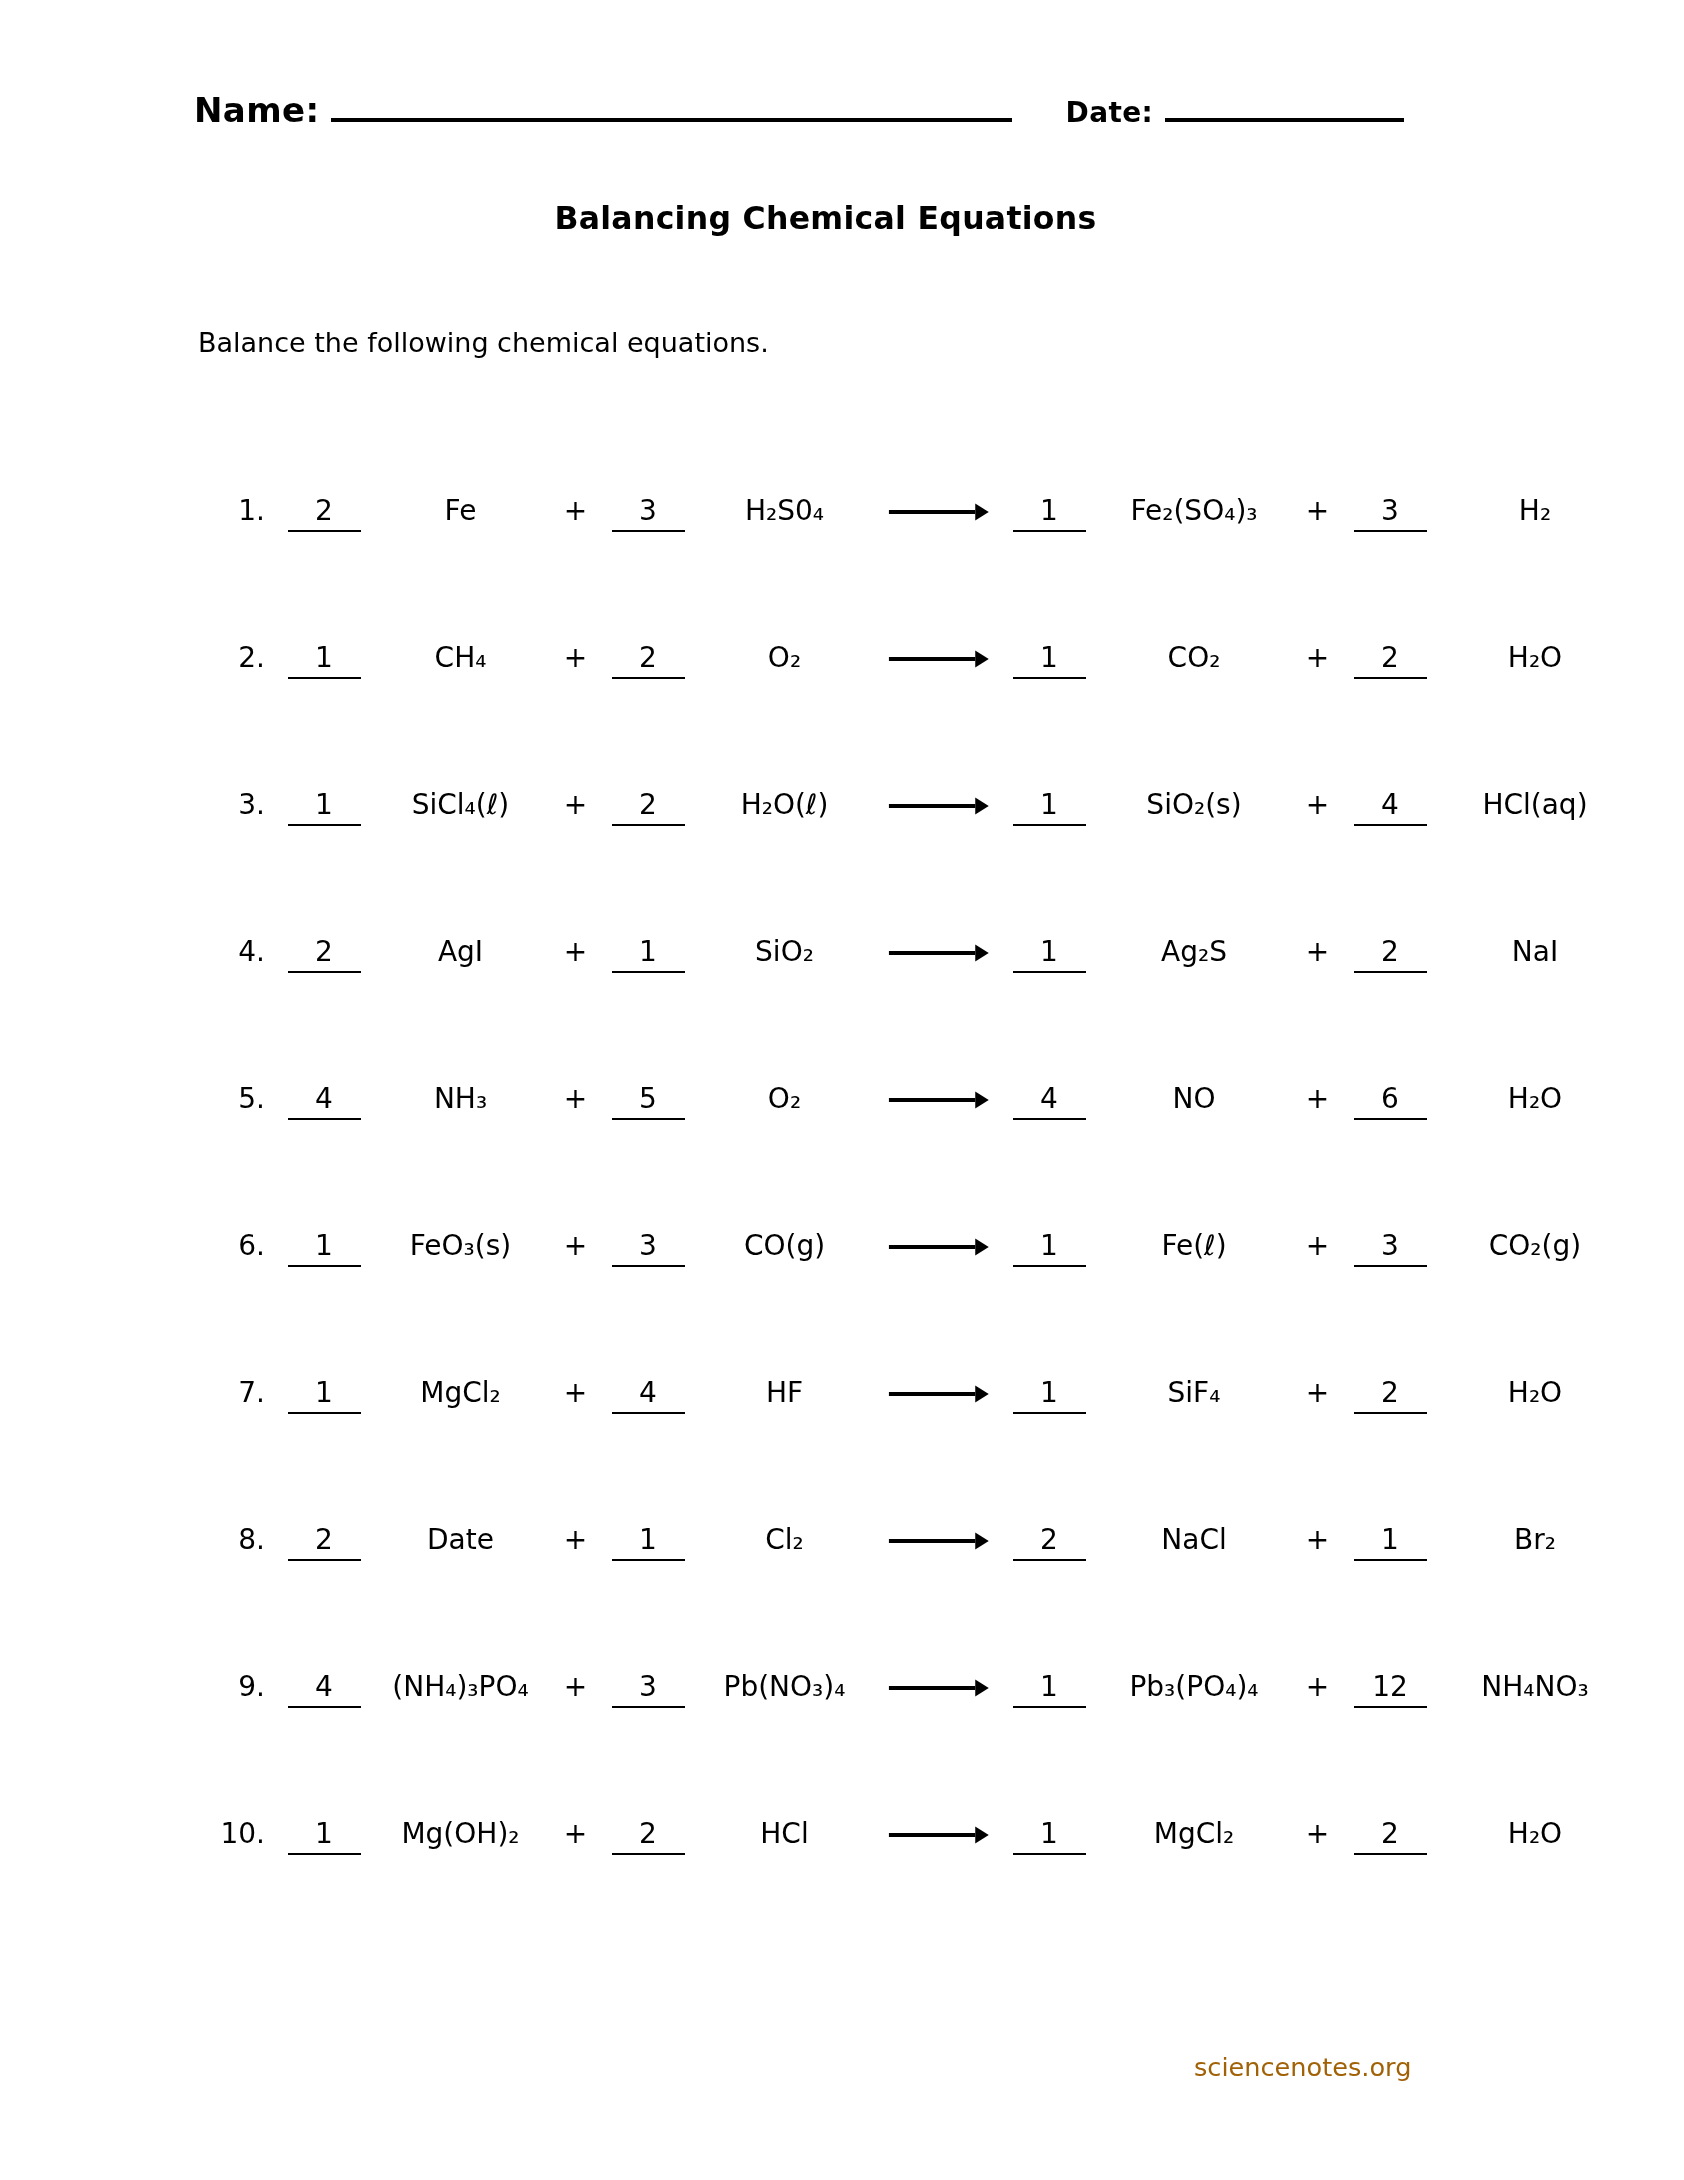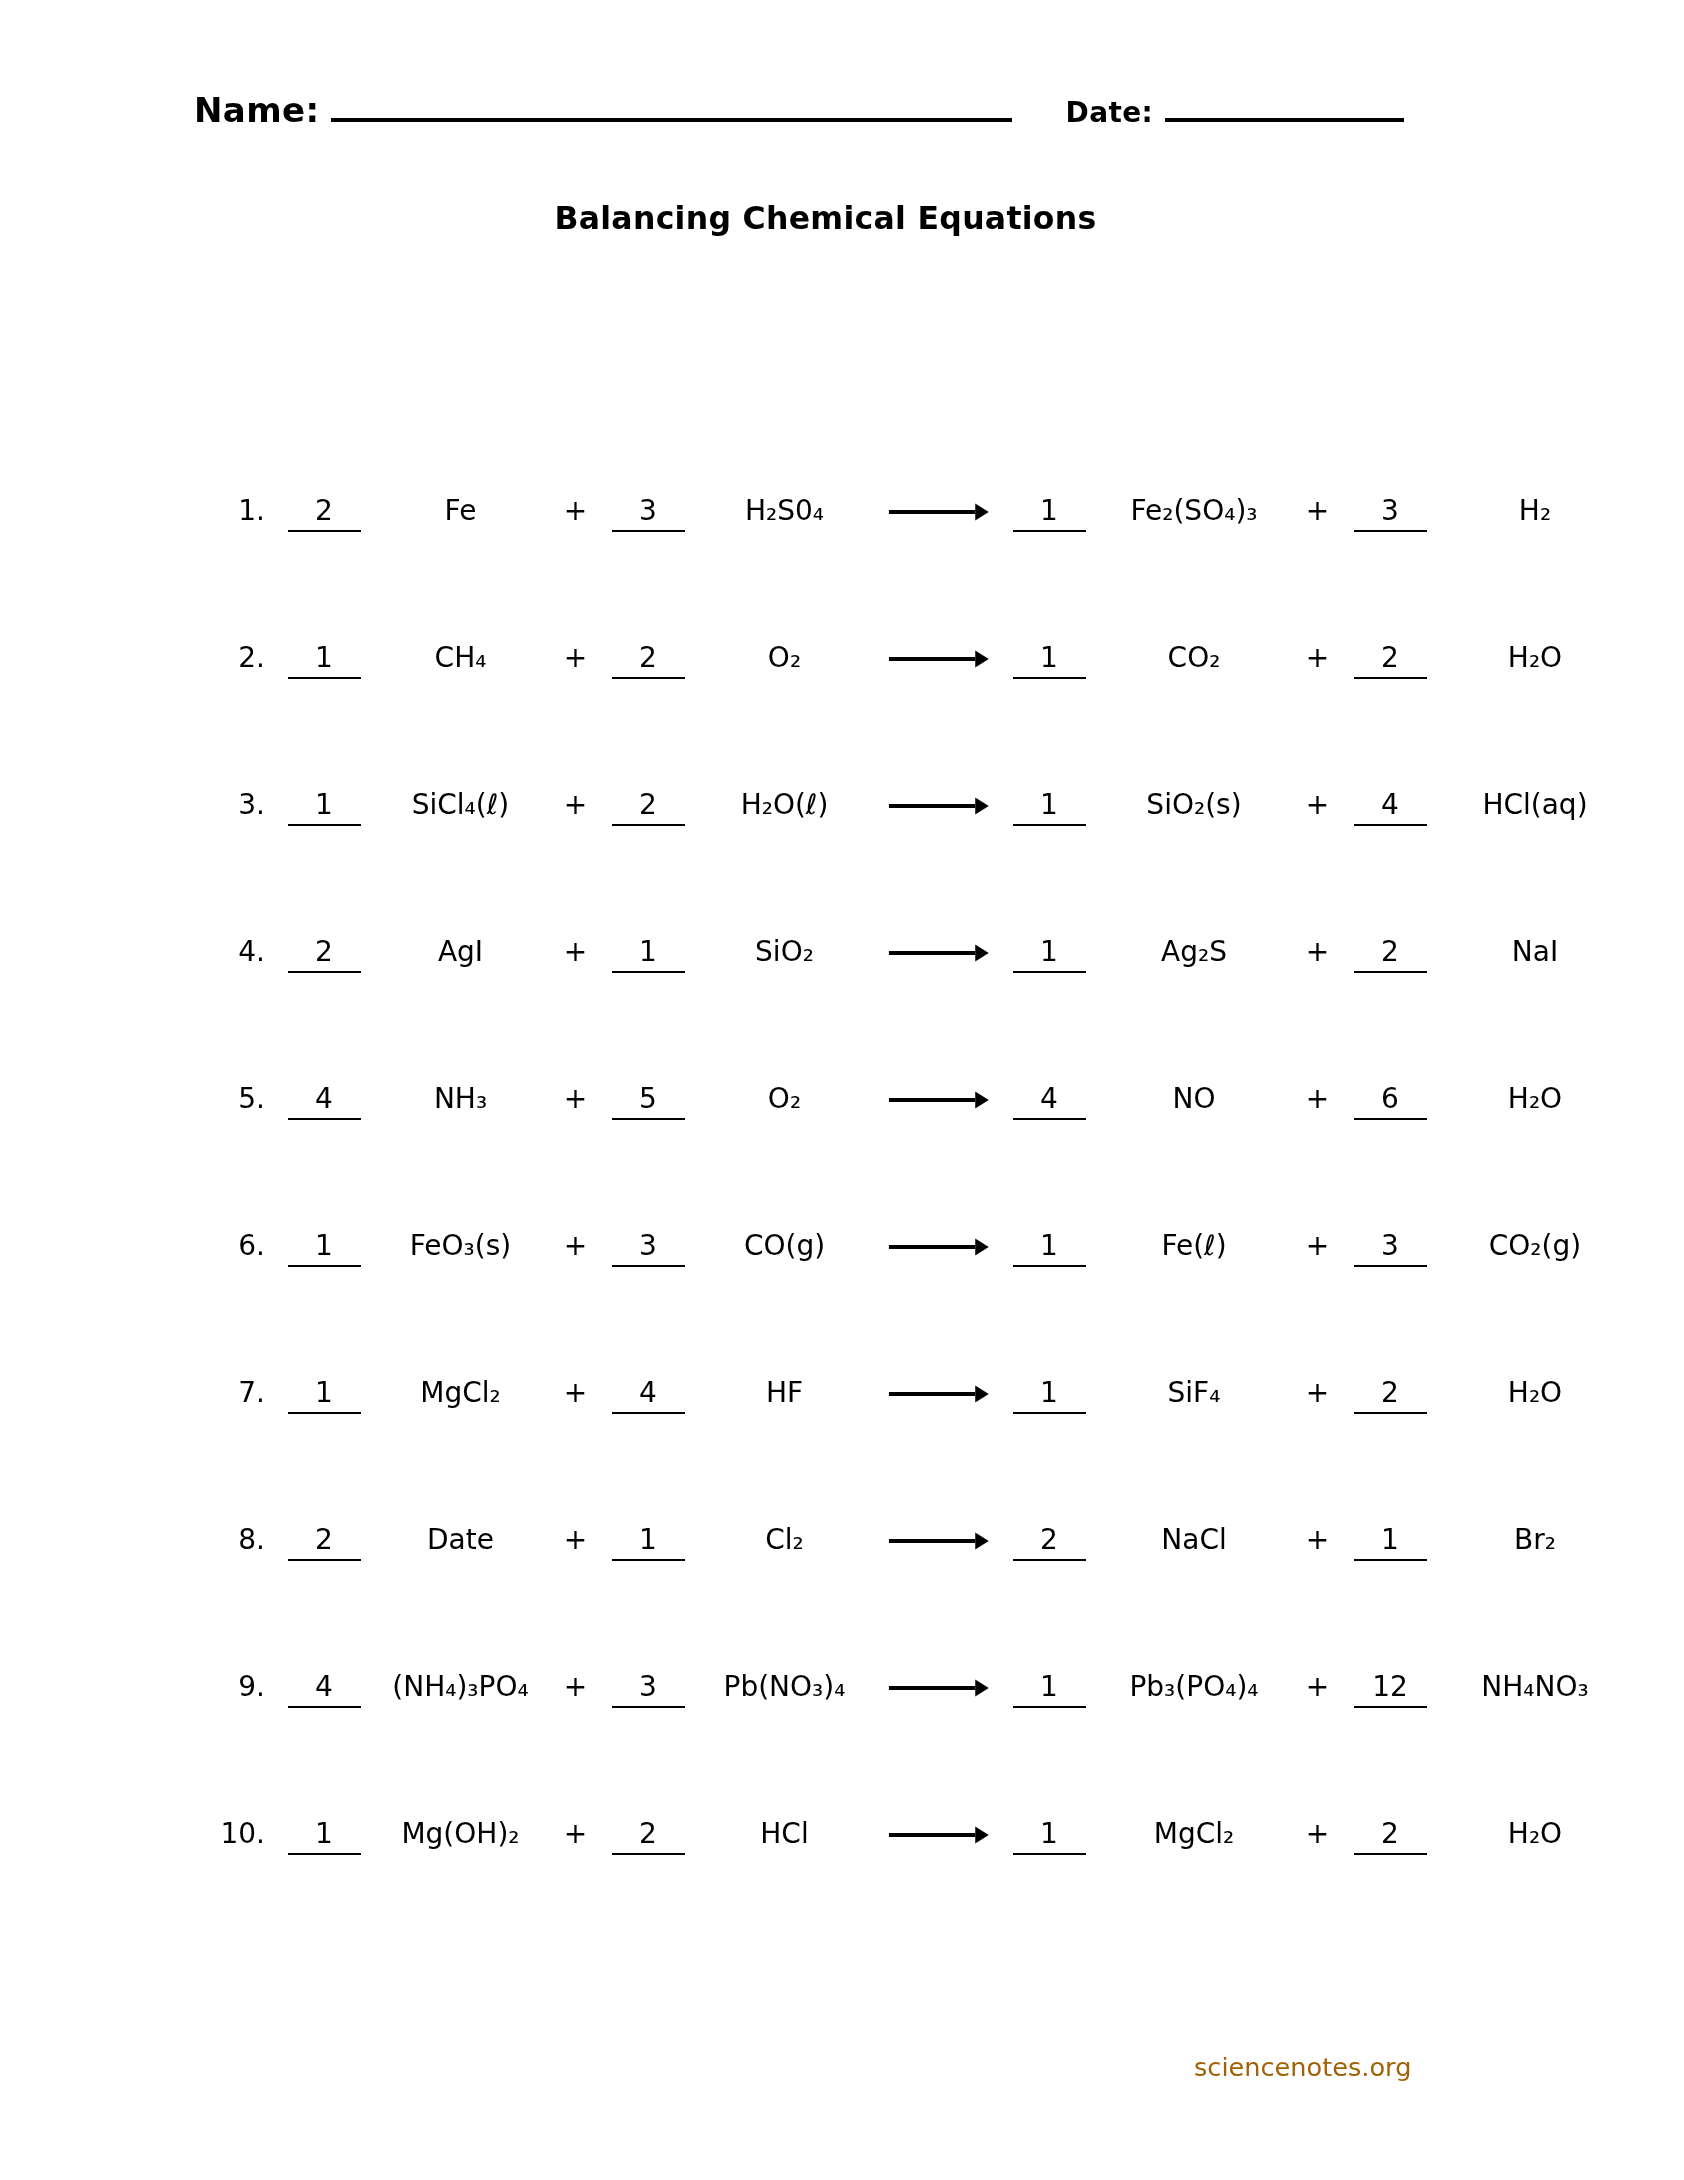--- a/index.html
+++ b/index.html
@@ -158,20 +158,21 @@
 
   <div class="header-row">
     <span class="name-label">Name:</span>
     <span class="name-rule"></span>
     <span class="date-label">Date:</span>
     <span class="date-rule"></span>
   </div>
 
   <div class="doc-title">Balancing Chemical Equations</div>
 
+  <div class="instructions">Balance the following chemical equations.</div>
 
   <div class="equations">
       <div class="eq-row">
         <span class="eq-num">1.</span>
         <span class="cell c-coef1"><span class="blank">2</span></span>
         <span class="cell c-form1 formula">Fe</span>
         <span class="cell c-plus1 plus">+</span>
         <span class="cell c-coef2"><span class="blank">3</span></span>
         <span class="cell c-form2 formula">H₂S0₄</span>
         <span class="cell c-arrow arrow"><svg width="102" height="22" viewBox="0 0 120 26" aria-hidden="true">

